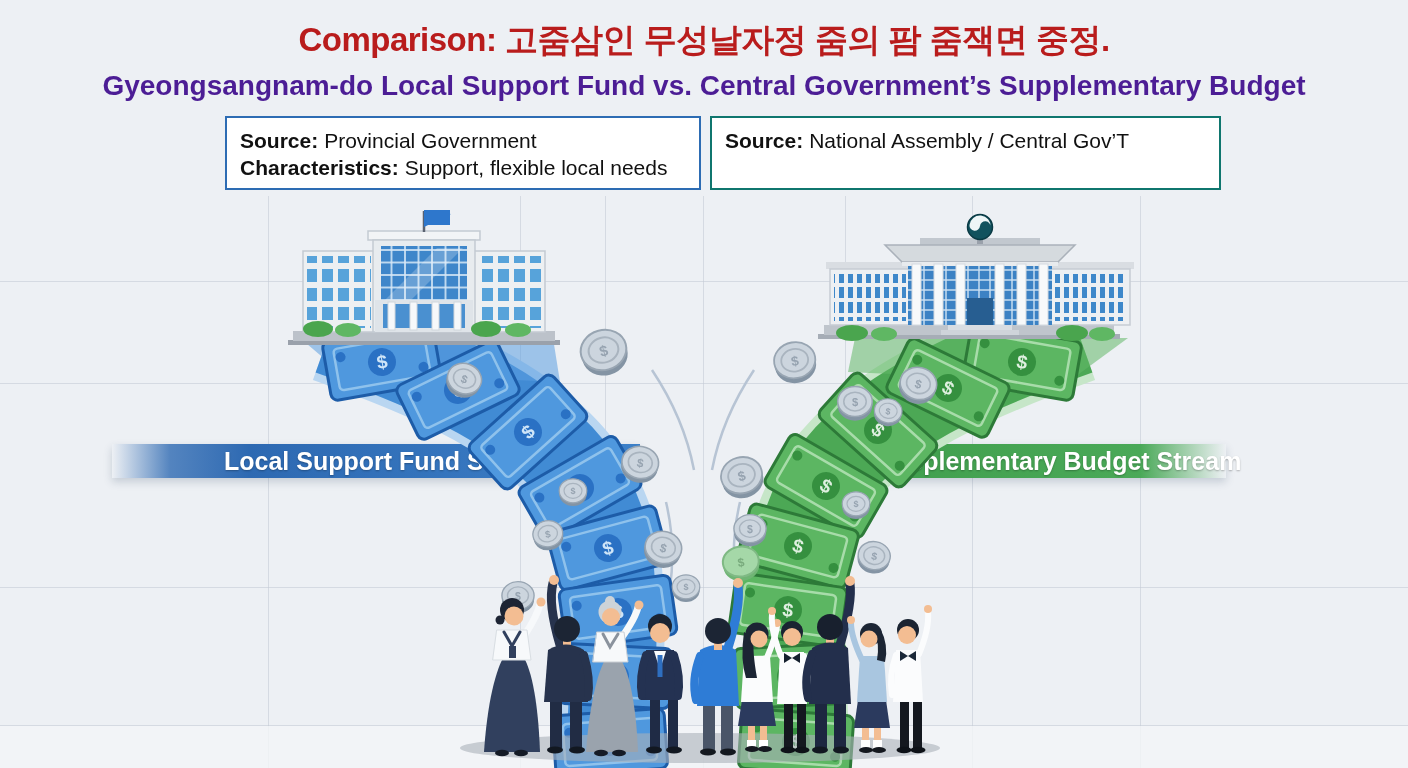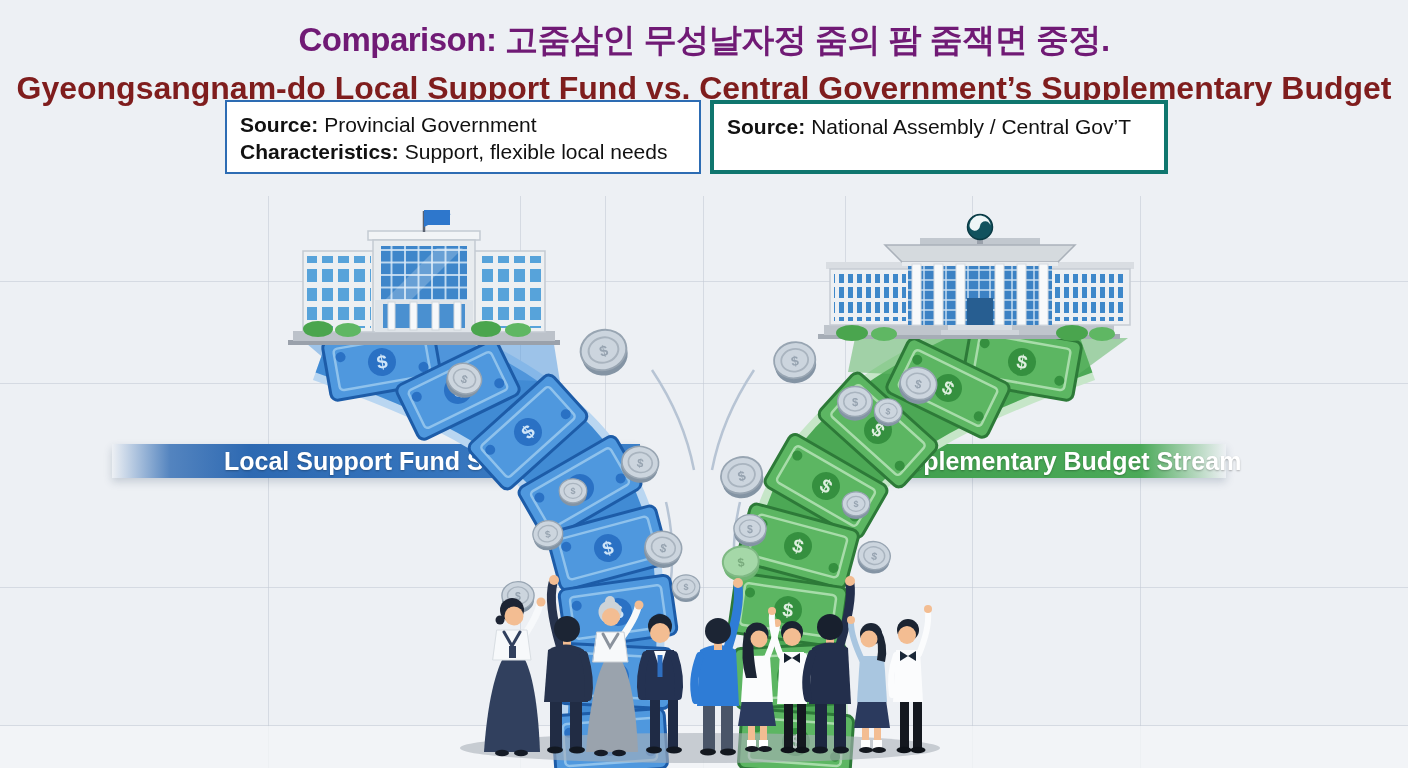--- a/index.html
+++ b/index.html
@@ -4,27 +4,27 @@
 <style>
   html,body{margin:0;padding:0;background:#dfe3e8;}
   .stage{position:relative;width:1408px;height:768px;overflow:hidden;background:#edf0f4;
          font-family:"Liberation Sans",sans-serif;color:#111;}
   
   .gv{position:absolute;top:196px;bottom:0;width:1px;background:#c4cbd5;opacity:.6;}
   .gh{position:absolute;left:0;right:0;height:1px;background:#c4cbd5;opacity:.6;}
   .floor{position:absolute;left:0;right:0;top:726px;height:42px;background:#f3f5f7;opacity:.8;}
   
   .hdr{position:absolute;top:18px;left:0;width:100%;text-align:center;z-index:5;}
-  .hdr h1{margin:0;font-size:33px;font-weight:800;letter-spacing:-.5px;color:#701a75;}
-  .hdr h2{margin:7px 0 0 0;font-size:32px;font-weight:600;color:#7f1d1d;}
+  .hdr h1{margin:0;font-size:33px;font-weight:800;letter-spacing:-.5px;color:#b91c1c;}
+  .hdr h2{margin:7px 0 0 0;font-size:28px;font-weight:600;color:#4c1d95;}
   
-  .ibox{position:absolute;top:100px;height:74px;background:#fff;box-sizing:border-box;
+  .ibox{position:absolute;top:116px;height:74px;background:#fff;box-sizing:border-box;
         padding:9px 13px;font-size:21px;line-height:27px;z-index:5;}
   .ibox.left{left:225px;width:476px;border:2px solid #2d6cb3;}
-  .ibox.right{left:710px;width:458px;border:4px solid #0f766e;}
+  .ibox.right{left:710px;width:511px;border:2px solid #0f766e;}
   .ibox .lbl{font-weight:bold;margin-right:6px;}
   
   .banner{position:absolute;top:444px;height:34px;z-index:2;
           color:#fff;font-size:25px;font-weight:bold;line-height:34px;white-space:nowrap;
           text-shadow:0 1px 2px rgba(0,0,0,.28);box-shadow:0 4px 8px rgba(60,80,110,.22);}
   .banner.blue{left:112px;width:528px;padding-left:0;
      background:linear-gradient(90deg,rgba(45,105,178,0) 0%,rgba(45,105,178,.8) 11%,#2d69b2 26%,#3d80c8 100%);}
   .banner.blue span{padding-left:112px;display:inline-block;}
   .banner.green{left:836px;width:390px;
      background:linear-gradient(90deg,#3f9d4c 0%,#4aa958 78%,rgba(79,174,93,0) 100%);}

